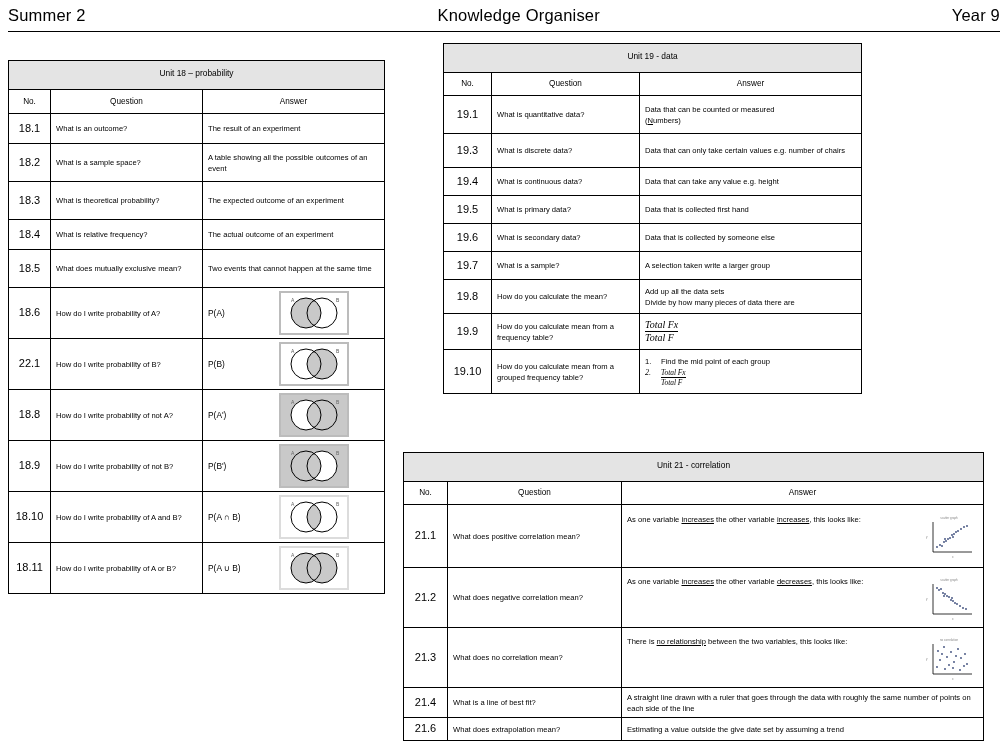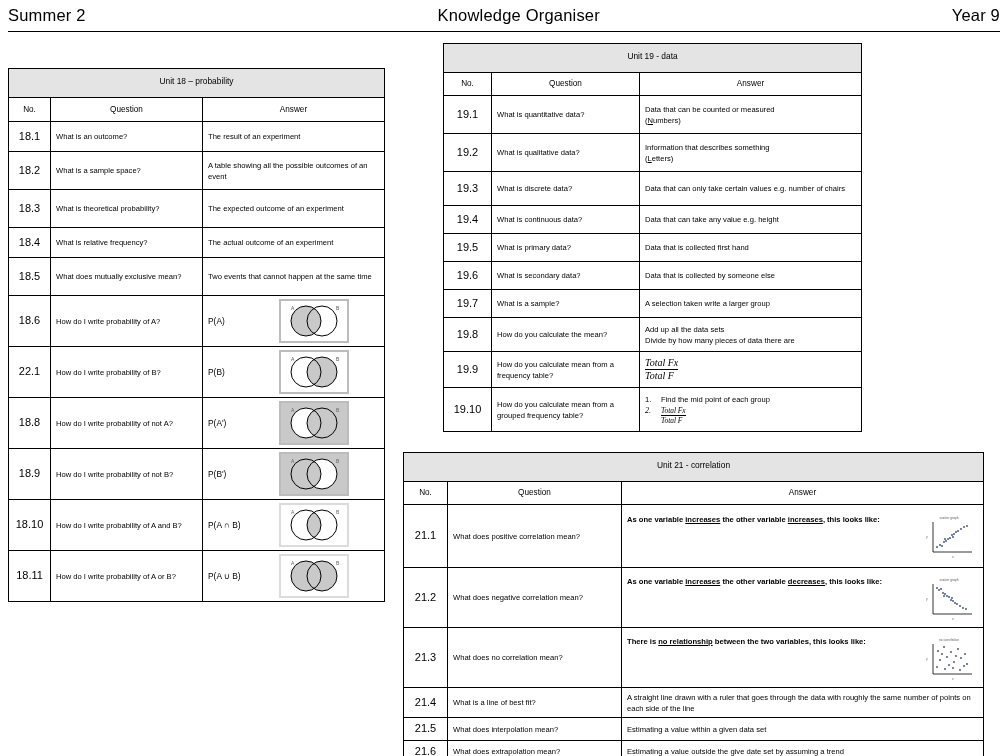--- a/index.html
+++ b/index.html
@@ -58,21 +58,21 @@
   .num {
     text-align: center !important;
     font-weight: bold;
     font-size: 11px;
   }
   .ans-cell { position: relative; }
   u { text-decoration: underline; }
 
   
   #tbl18 {
-    position: absolute; left: 8px; top: 68px; width: 376px;
+    position: absolute; left: 8px; top: 60px; width: 376px;
   }
   #tbl18 .c-no  { width: 42px; }
   #tbl18 .c-q   { width: 152px; }
   #tbl18 .c-a   { width: 182px; }
   #tbl18 td { height: 24px; }
   .pcell {
     display: flex; align-items: center; gap: 17px;
   }
   .plabel { flex: 0 0 54px; font-size: 8.4px; }
 
@@ -101,21 +101,21 @@
   .olist .mk { flex: 0 0 10px; }
 
   
   #tbl21 {
     position: absolute; left: 403px; top: 452px; width: 580px;
   }
   #tbl21 .c-no { width: 44px; }
   #tbl21 .c-q  { width: 174px; }
   #tbl21 .c-a  { width: 362px; }
   .ans-with-plot {
-    display: flex; align-items: flex-start; justify-content: space-between; gap: 6px; font-weight: bold;
+    display: flex; align-items: flex-start; justify-content: space-between; gap: 6px;
   }
   .ans-with-plot .txt { flex: 1 1 auto; padding-top: 2px; }
   .ans-with-plot .plot { flex: 0 0 auto; }
 </style>
 </head>
 <body>
 
 <div class="page">
 
   <div class="header">
@@ -309,28 +309,20 @@
 
       <tr style="height:38px">
         <td class="num">19.1</td>
         <td>What is quantitative data?</td>
         <td>
           <div>Data that can be counted or measured</div>
           <div><span>(</span><u>N</u><span>umbers)</span></div>
         </td>
       </tr>
 
-      <tr style="height:38px">
-        <td class="num">19.2</td>
-        <td>What is qualitative data?</td>
-        <td>
-          <div>Information that describes something</div>
-          <div><span>(</span><u>L</u><span>etters)</span></div>
-        </td>
-      </tr>
 
       <tr style="height:34px">
         <td class="num">19.3</td>
         <td>What is discrete data?</td>
         <td>Data that can only take certain values e.g. number of chairs</td>
       </tr>
       <tr style="height:28px">
         <td class="num">19.4</td>
         <td>What is continuous data?</td>
         <td>Data that can take any value e.g. height</td>
@@ -518,25 +510,20 @@
           </div>
         </td>
       </tr>
 
       <tr style="height:30px">
         <td class="num">21.4</td>
         <td>What is a line of best fit?</td>
         <td>A straight line drawn with a ruler that goes through the data with roughly the same number of points on each side of the line</td>
       </tr>
 
-      <tr style="height:20px">
-        <td class="num">21.5</td>
-        <td>What does interpolation mean?</td>
-        <td>Estimating a value within a given data set</td>
-      </tr>
 
       <tr style="height:20px">
         <td class="num">21.6</td>
         <td>What does extrapolation mean?</td>
         <td>Estimating a value outside the give date set by assuming a trend</td>
       </tr>
     </tbody>
   </table>
 
 </div>

